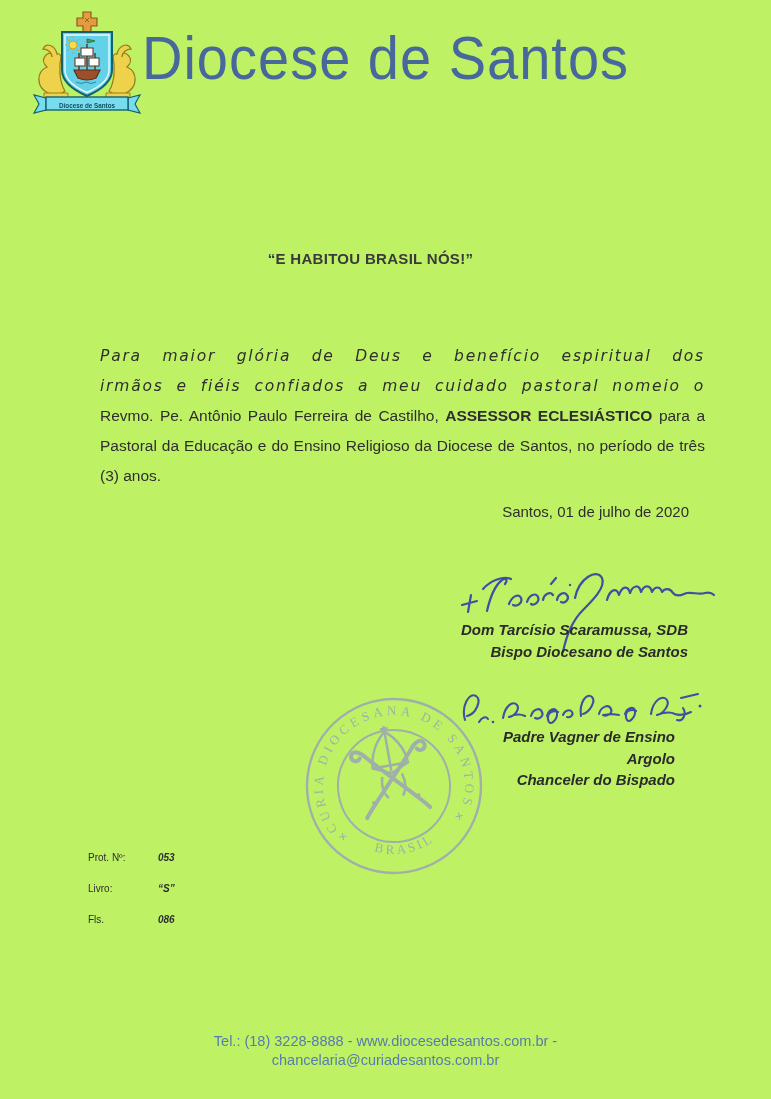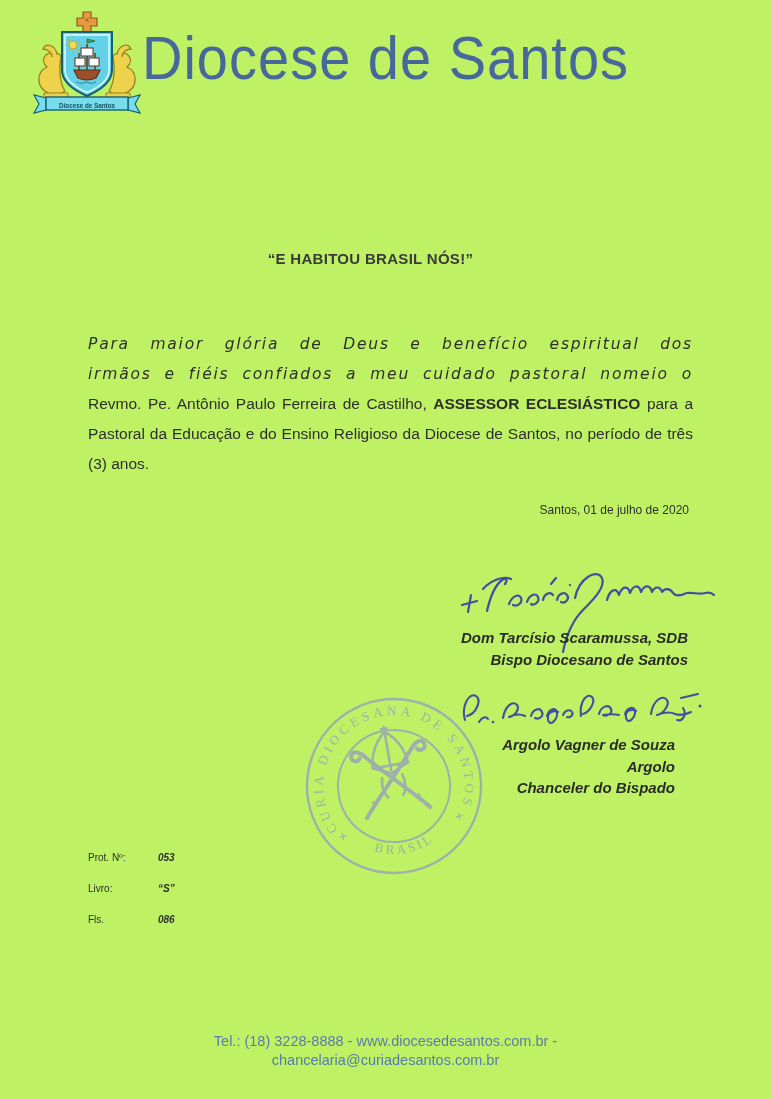--- a/index.html
+++ b/index.html
@@ -14,33 +14,33 @@
     font-family:"Liberation Sans",sans-serif;font-weight:400;font-size:56px;
     color:#48689c;letter-spacing:1px;transform:scaleY(1.1);transform-origin:top center;
   }
   
   .motto{
     position:absolute;left:0;right:30px;top:250px;text-align:center;
     font-weight:700;font-size:15px;letter-spacing:.3px;color:#3a3a3a;
   }
   
   .body-par{
-    position:absolute;left:84px;top:325px;width:605px;margin:4px;
+    position:absolute;left:84px;top:325px;width:605px;margin:16px;
     text-align:justify;font-size:15.5px;line-height:30px;color:#2e2e2e;
   }
   .lead-italic{
     font-family:"DejaVu Sans",sans-serif;font-style:italic;
     letter-spacing:1.8px;word-spacing:5px;
   }
   .bold-role{font-weight:700;}
   
-  .dateline{position:absolute;left:84px;top:503px;width:605px;text-align:right;font-size:12px;color:#2e2e2e;}
+  .dateline{position:absolute;left:84px;top:503px;width:605px;text-align:right;font-size:15px;color:#2e2e2e;}
   
   .sig-svg{position:absolute;}
-  .sig-text{position:absolute;text-align:right;font-style:italic;font-weight:700;font-size:15px;line-height:21.5px;color:#2b2b2b;margin-top:8px;}
+  .sig-text{position:absolute;text-align:right;font-style:italic;font-weight:700;font-size:15px;line-height:21.5px;color:#2b2b2b;}
   .sig1-svg{left:447px;top:556px;width:268px;height:104px;}
   .sig1-text{left:430px;top:619px;width:258px;}
   .sig2-svg{left:455px;top:684px;width:250px;height:56px;}
   .sig2-text{left:455px;top:726px;width:220px;}
   
   .stamp{position:absolute;left:299px;top:691px;width:190px;height:190px;opacity:.72;}
   
   .protocol{position:absolute;left:88px;top:842px;font-size:10px;color:#2e2e2e;}
   .protocol .row{display:flex;align-items:center;height:31px;}
   .protocol .lbl{display:inline-block;width:70px;}
@@ -186,21 +186,21 @@
       <path d="M126,32 C124,18 132,8 137,13 C141,17 135,28 128,30"></path>
       <path d="M144,30 C146,22 154,20 156,25 C158,29 152,33 148,31 C154,30 160,30 164,31"></path>
       <path d="M170,30 C172,24 178,22 180,26 C181,34 172,42 171,33 C170,26 177,25 181,27"></path>
       <path d="M196,30 C198,16 208,10 212,16 C215,21 208,30 202,31 C210,28 216,28 220,30 C226,32 232,30 236,28"></path>
       <path d="M228,24 C232,30 228,38 222,36"></path>
       <path d="M226,14 L243,10"></path>
       <circle cx="245" cy="22" r="1.5" fill="#3a47a5" stroke="none"></circle>
     </g>
   </svg>
   <div class="sig-text sig2-text">
-    <div>Argolo Vagner de Souza Argolo</div>
+    <div>Padre Vagner de Ensino Argolo</div>
     <div>Chanceler do Bispado</div>
   </div>
 
   <div class="protocol">
     <div class="row">
       <span class="lbl">Prot. Nº:</span>
       <span class="val">053</span>
     </div>
     <div class="row">
       <span class="lbl">Livro:</span>

